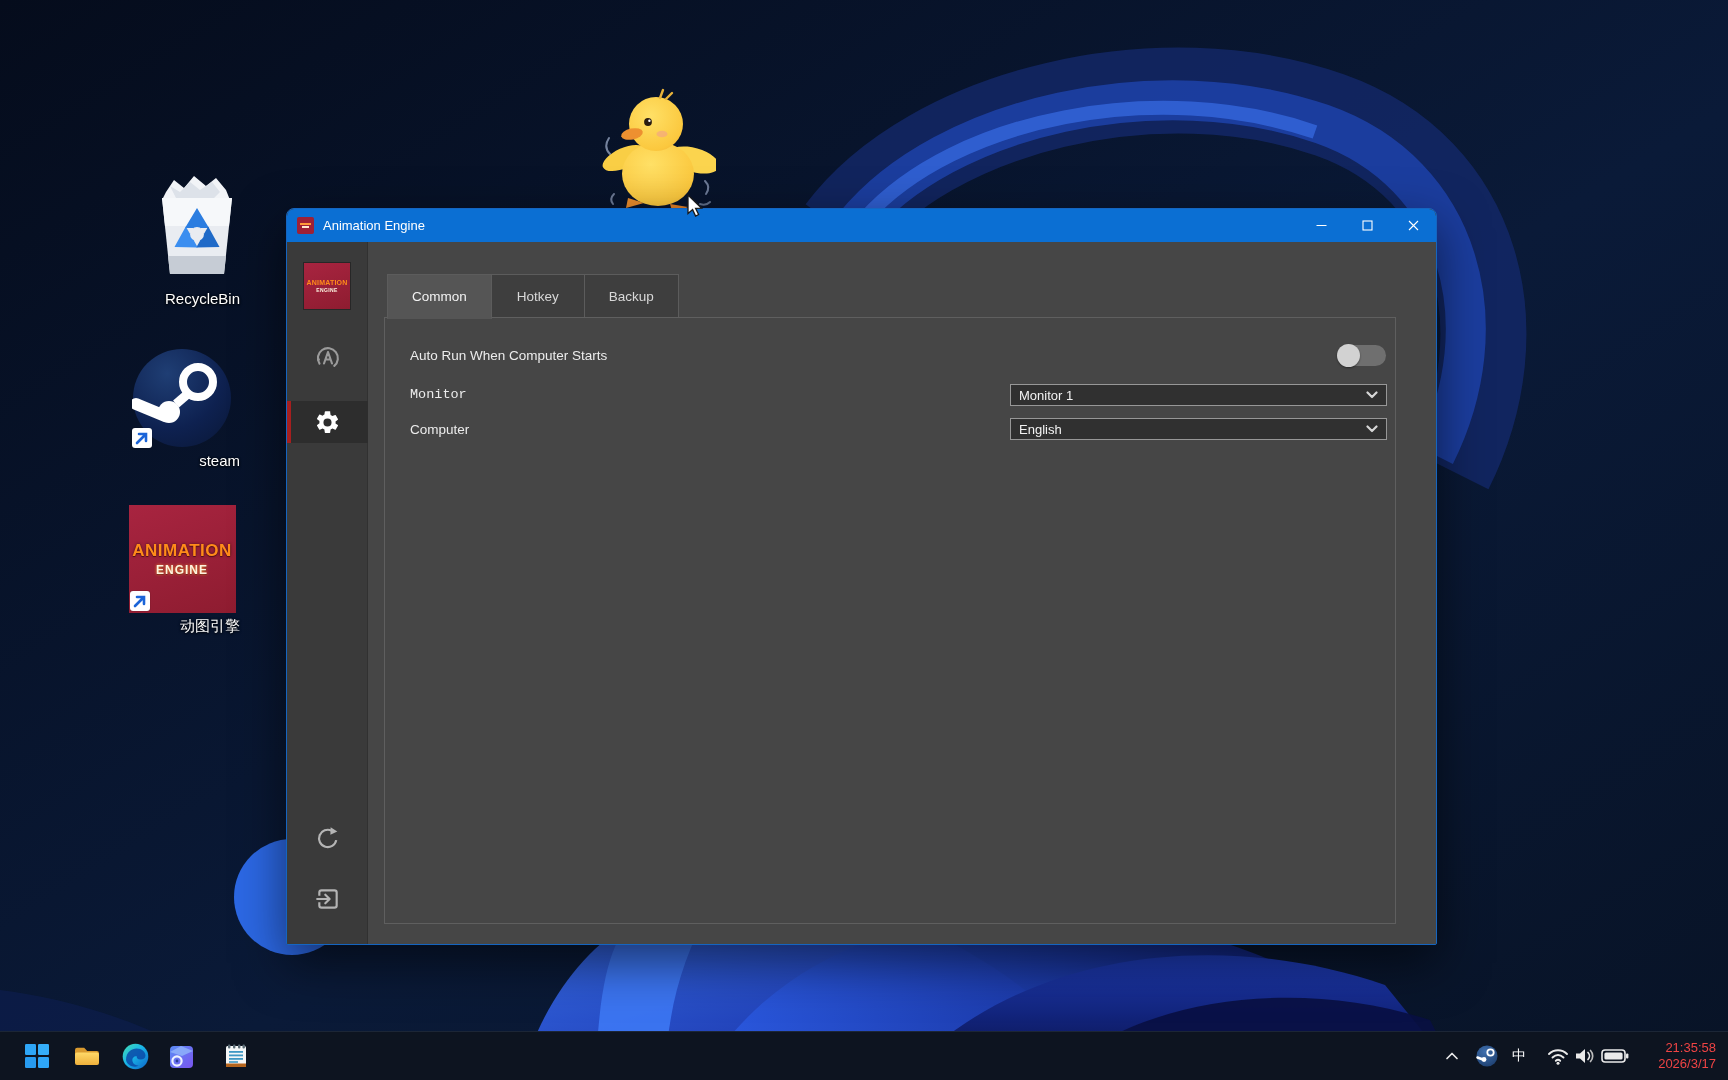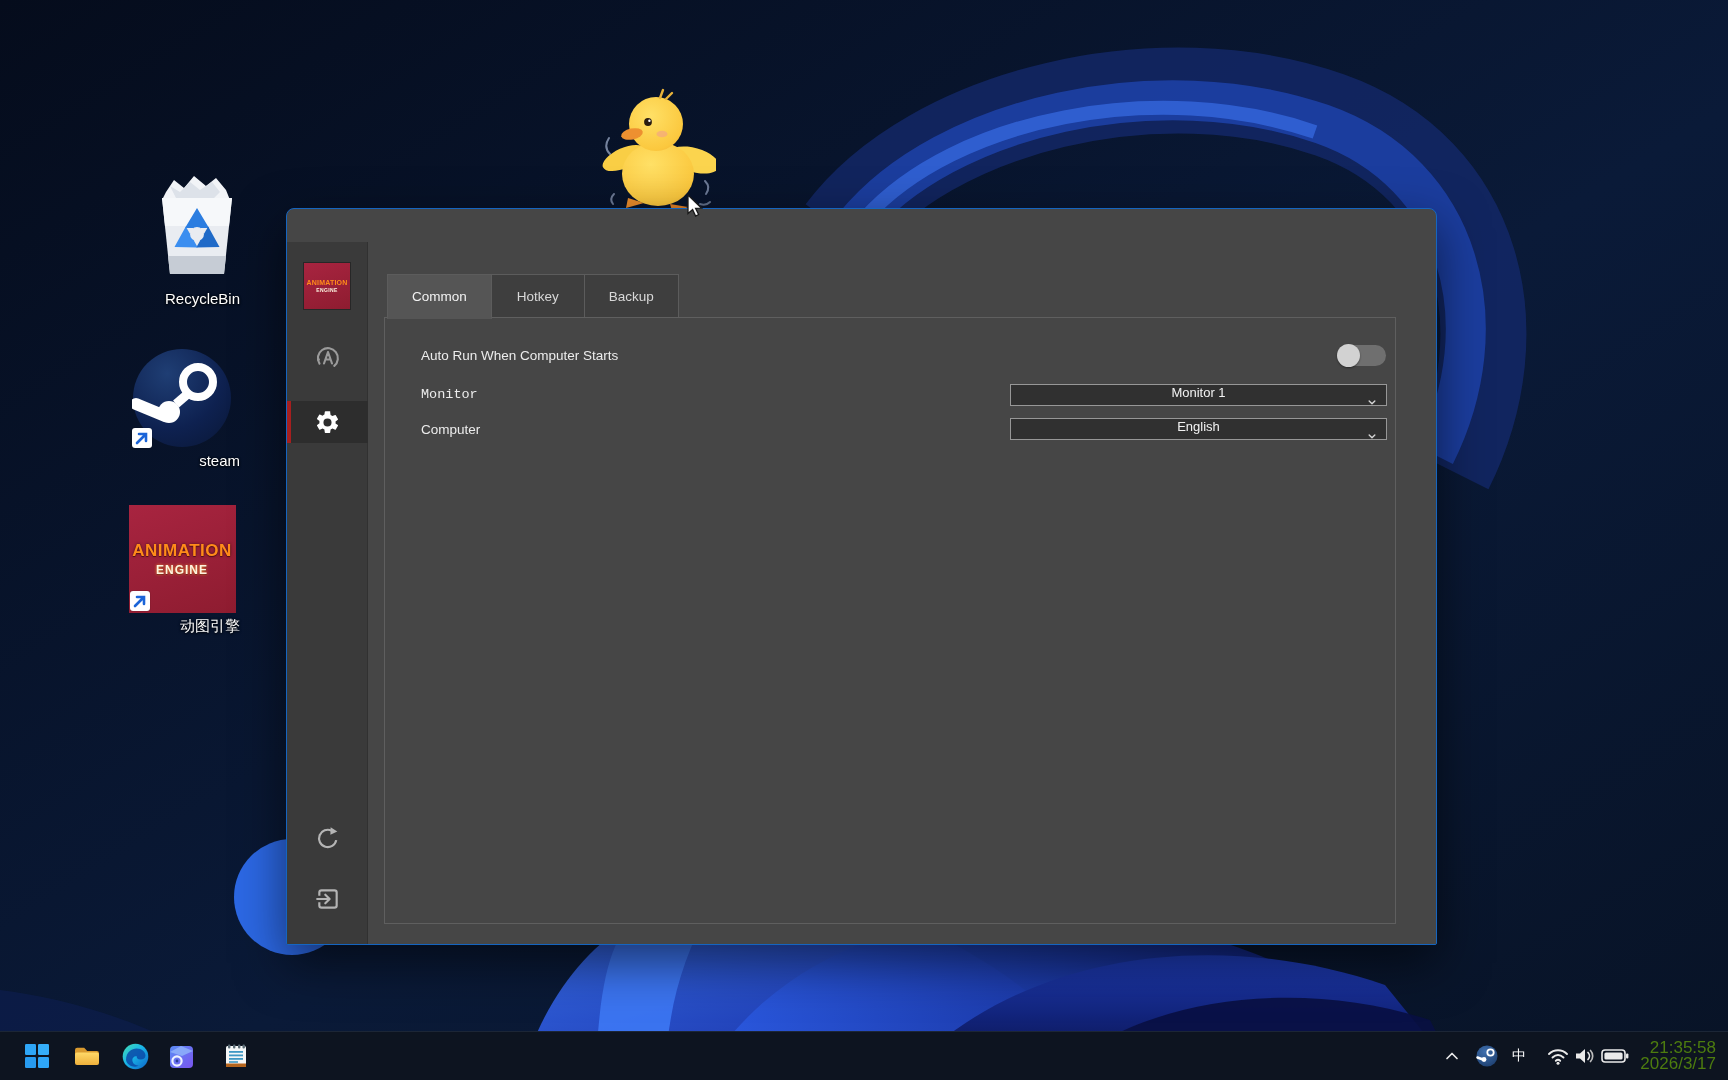--- a/index.html
+++ b/index.html
@@ -57,46 +57,46 @@
   
   #main { flex:1; position:relative; background:#464646; }
   #tabbar { position:absolute; left:19px; top:32px; display:flex; }
   .tab { height:44px; padding:0 24px; min-width:94px; display:flex; align-items:center;
       justify-content:center; font-size:13.5px; color:#d8d8d8; background:#3e3e3e;
       border:1px solid #5c5c5c; margin-right:-1px; position:relative; }
   .tab.active { background:#555555; color:#f2f2f2; z-index:2; border-bottom-color:#555555; height:45px; }
 
   #panel { position:absolute; left:16px; top:75px; width:1012px; height:607px;
       border:1px solid #5f5f5f; background:#464646; }
-  .setting-label { position:absolute; left:25px; color:#ececec; font-size:13.5px;margin-left:11px; }
+  .setting-label { position:absolute; left:25px; color:#ececec; font-size:13.5px; }
 
   
   #autorun-toggle { position:absolute; left:953px; top:27px; width:48px; height:21px;
       border-radius:11px; background:#6f6f6f; }
   #autorun-toggle .knob { position:absolute; left:-1px; top:-1px; width:23px; height:23px;
       border-radius:50%; background:#d2d2d2; box-shadow:0 1px 2px rgba(0,0,0,.4); }
 
   
   .dropdown { position:absolute; left:625px; width:377px; height:22px; background:#303030;
       border:1px solid #979797; color:#f2f2f2; font-size:13px; display:flex; align-items:center;
-      padding:0 8px;flex-direction:column; }
+      padding:0 8px; }
   .dropdown .dd-chevron { margin-left:auto; }
 
   
   #duck { position:absolute; left:602px; top:86px; }
   #cursor { position:absolute; left:683px; top:193px; z-index:50; }
 
   
   #taskbar { position:absolute; left:0; bottom:0; width:1728px; height:49px;
       background:#0d1420; border-top:1px solid #1c2636; display:flex; align-items:center; }
   .tb-icon { position:absolute; top:10px; width:28px; height:28px; display:flex;
       align-items:center; justify-content:center; }
   #tray-ime { position:absolute; top:15px; color:#fff; font-size:14px; }
-  #tray-clock { position:absolute; right:12px; top:8px; text-align:right; color:#4d7c0f;
-      font-size:17px; line-height:16px; }
+  #tray-clock { position:absolute; right:12px; top:8px; text-align:right; color:#ef4444;
+      font-size:13px; line-height:16px; }
 </style>
 </head>
 <body>
 
 <div id="screen">
 
   <svg id="wallpaper" width="1728" height="1080" viewBox="0 0 1728 1080">
     <defs>
       <linearGradient id="bgGrad" x1="0" y1="0" x2="1" y2="1">
         <stop offset="0" stop-color="#050c1c"></stop>
@@ -225,20 +225,44 @@
     <circle cx="47.4" cy="34.8" r="1.2" fill="#fff"></circle>
     <ellipse cx="60" cy="48" rx="5.5" ry="3.2" fill="#f2a08a" opacity="0.6"></ellipse>
   </svg>
 
   <svg id="cursor" width="24" height="26" viewBox="0 0 24 26">
     <path d="M5 2 L5 20.5 L9.6 16.6 L12.6 23 L15.6 21.5 L12.6 15.4 L18.6 15.2 Z" fill="#ffffff" stroke="#1a1a1a" stroke-width="1.3"></path>
   </svg>
 
   <div id="app-window">
 
+    <div id="titlebar">
+      <div class="app-ico">
+          <i></i>
+          <i></i>
+        </div>
+      <div class="wtitle">Animation Engine</div>
+      <div id="win-controls">
+        <div class="win-btn">
+          <svg width="11" height="11" viewBox="0 0 11 11">
+              <path d="M0.5 5.5 h10" stroke="#fff" stroke-width="1.1"></path>
+            </svg>
+        </div>
+        <div class="win-btn">
+          <svg width="11" height="11" viewBox="0 0 11 11">
+              <rect x="1" y="1" width="9" height="9" fill="none" stroke="#fff" stroke-width="1.1"></rect>
+            </svg>
+        </div>
+        <div class="win-btn">
+          <svg width="11" height="11" viewBox="0 0 11 11">
+              <path d="M1 1 L10 10 M10 1 L1 10" stroke="#fff" stroke-width="1.1"></path>
+            </svg>
+        </div>
+      </div>
+    </div>
 
     <div id="win-body">
 
       <div id="sidebar">
         <div class="side-logo">
           <div class="l1">ANIMATION</div>
           <div class="l2">ENGINE</div>
         </div>
 
         <div class="side-item" style="top:95px;">

